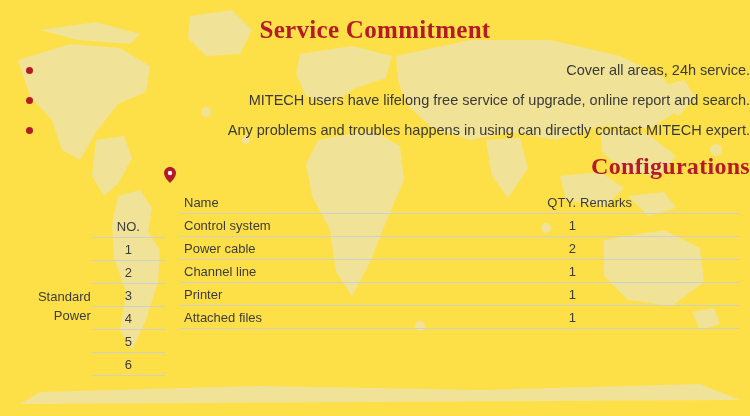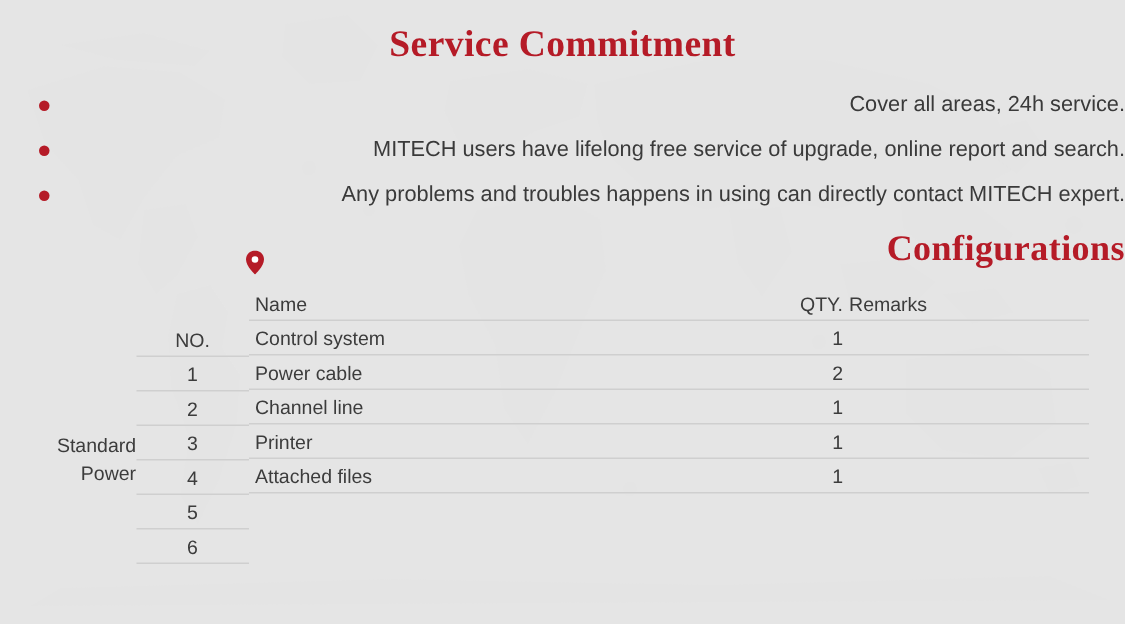--- a/index.html
+++ b/index.html
@@ -12,21 +12,21 @@
     font-family: "Liberation Sans", sans-serif;
     background: #ffffff;
     position: relative;
     overflow: hidden;
   }
 
   #page {
     position: relative;
     width: 750px;
     height: 416px;
-    background: #e5e5e5;
+    background: #fde047;
     overflow: hidden;
   }
 
   
   #map-bg {
     position: absolute;
     inset: 0;
     opacity: 0.5;
     pointer-events: none;
     z-index: 0;
@@ -130,20 +130,21 @@
     color: #3c3c3c;
   }
   .group-label {
     line-height: 1.45;
     font-size: 13px;
     color: #3c3c3c;
   }
 
   
   .right-table {
+    margin-left: 14px;
     width: 560px;
   }
   .right-table td {
     border-bottom: 1px solid #cfcfcf;
     height: 22px;
     padding: 0;
     vertical-align: middle;
   }
   .right-table .c-name {
     width: 268px;

